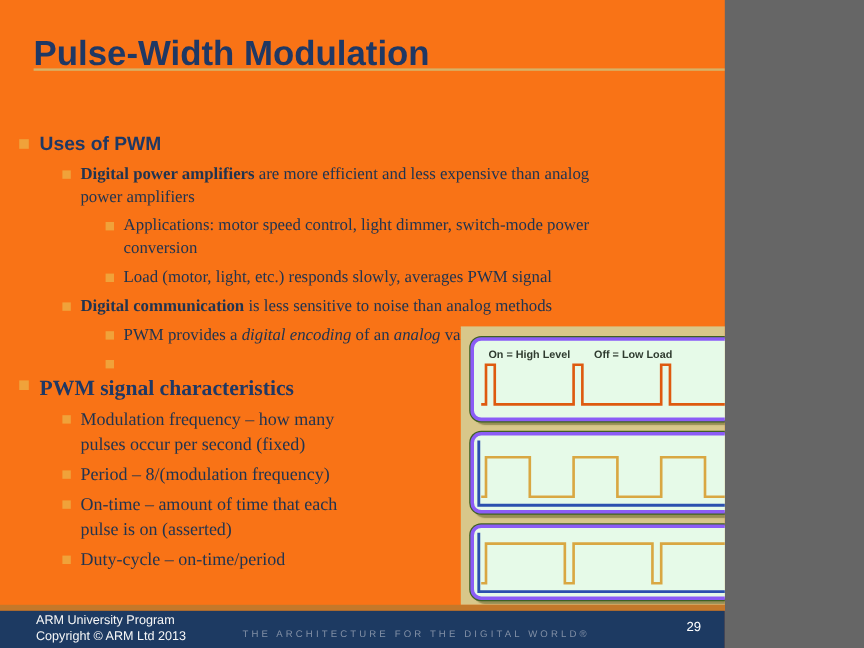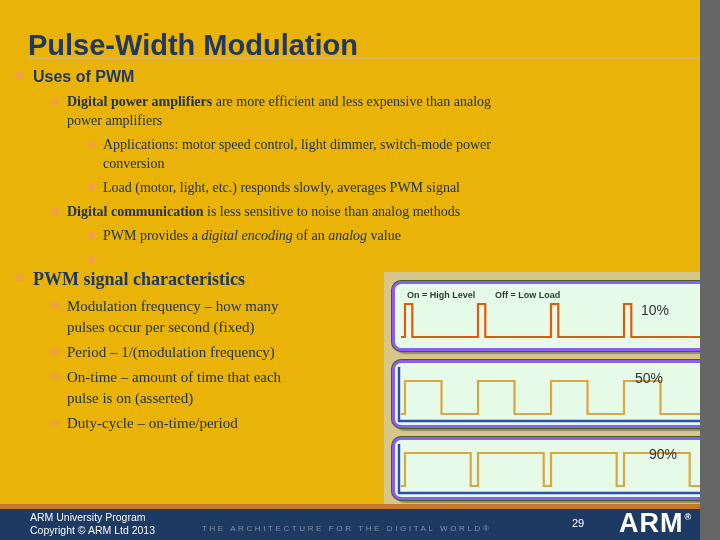--- a/index.html
+++ b/index.html
@@ -1,25 +1,25 @@
 <!DOCTYPE html>
 <html><head>
 <meta charset="utf-8">
 <style>
   html,body{margin:0;padding:0;background:#666;}
-  .slide{position:relative;width:700px;height:540px;background:#eab308;overflow:hidden;
+  .slide{position:relative;width:604px;height:540px;background:#f97316;overflow:hidden;
          font-family:"Liberation Sans",sans-serif;}
   
   .title{position:absolute;left:28px;top:10px;font-size:29px;font-weight:700;color:#1f3864;
          letter-spacing:0;}
   .title-rule{position:absolute;left:28px;top:57px;right:0;height:2px;background:#d6b267;}
   
   .content{position:absolute;left:16px;top:66px;width:694px;color:#213450;}
   .sec-heading{display:flex;align-items:flex-start;gap:9px;font-weight:700;color:#1f3864;}
-  .sec-heading.s1{font-size:16px;line-height:21px;margin-bottom:5px;}
+  .sec-heading.s1{font-size:16px;line-height:21px;margin-bottom:5px;margin-top:44px;}
   .sec-heading.s2{font-size:18px;line-height:24px;margin-top:4px;margin-bottom:5px;font-family:Liberation Serif, serif;}
   .bullet-item{display:flex;align-items:flex-start;gap:8px;font-family:Liberation Serif, serif;}
   .bullet-item.s1{margin-bottom:5px;}
   .bullet-item.s1.last{margin-bottom:0;}
   .bullet-item.s2{margin-bottom:4px;}
   .level-2{margin-left:36px;}
   .level-3{margin-left:72px;}
   .sq{flex:0 0 auto;width:7px;height:7px;background:#f0a23a;margin-top:6px;}
   .sec-heading .sq{width:8px;height:8px;margin-top:6px;}
   .btxt{white-space:pre-line;}
@@ -86,21 +86,21 @@
         <span class="sq"></span>
         <span>PWM signal characteristics</span>
       </div>
       <div class="bullet-item level-2 s2">
         <span class="sq"></span>
         <div class="btxt"><span>Modulation frequency – how many
 pulses occur per second (fixed)</span></div>
       </div>
       <div class="bullet-item level-2 s2">
         <span class="sq"></span>
-        <div class="btxt"><span>Period – 1/(modulation frequency)</span></div>
+        <div class="btxt"><span>Period – 8/(modulation frequency)</span></div>
       </div>
       <div class="bullet-item level-2 s2">
         <span class="sq"></span>
         <div class="btxt"><span>On-time – amount of time that each
 pulse is on (asserted)</span></div>
       </div>
       <div class="bullet-item level-2 s2">
         <span class="sq"></span>
         <div class="btxt"><span>Duty-cycle – on-time/period</span></div>
       </div>

